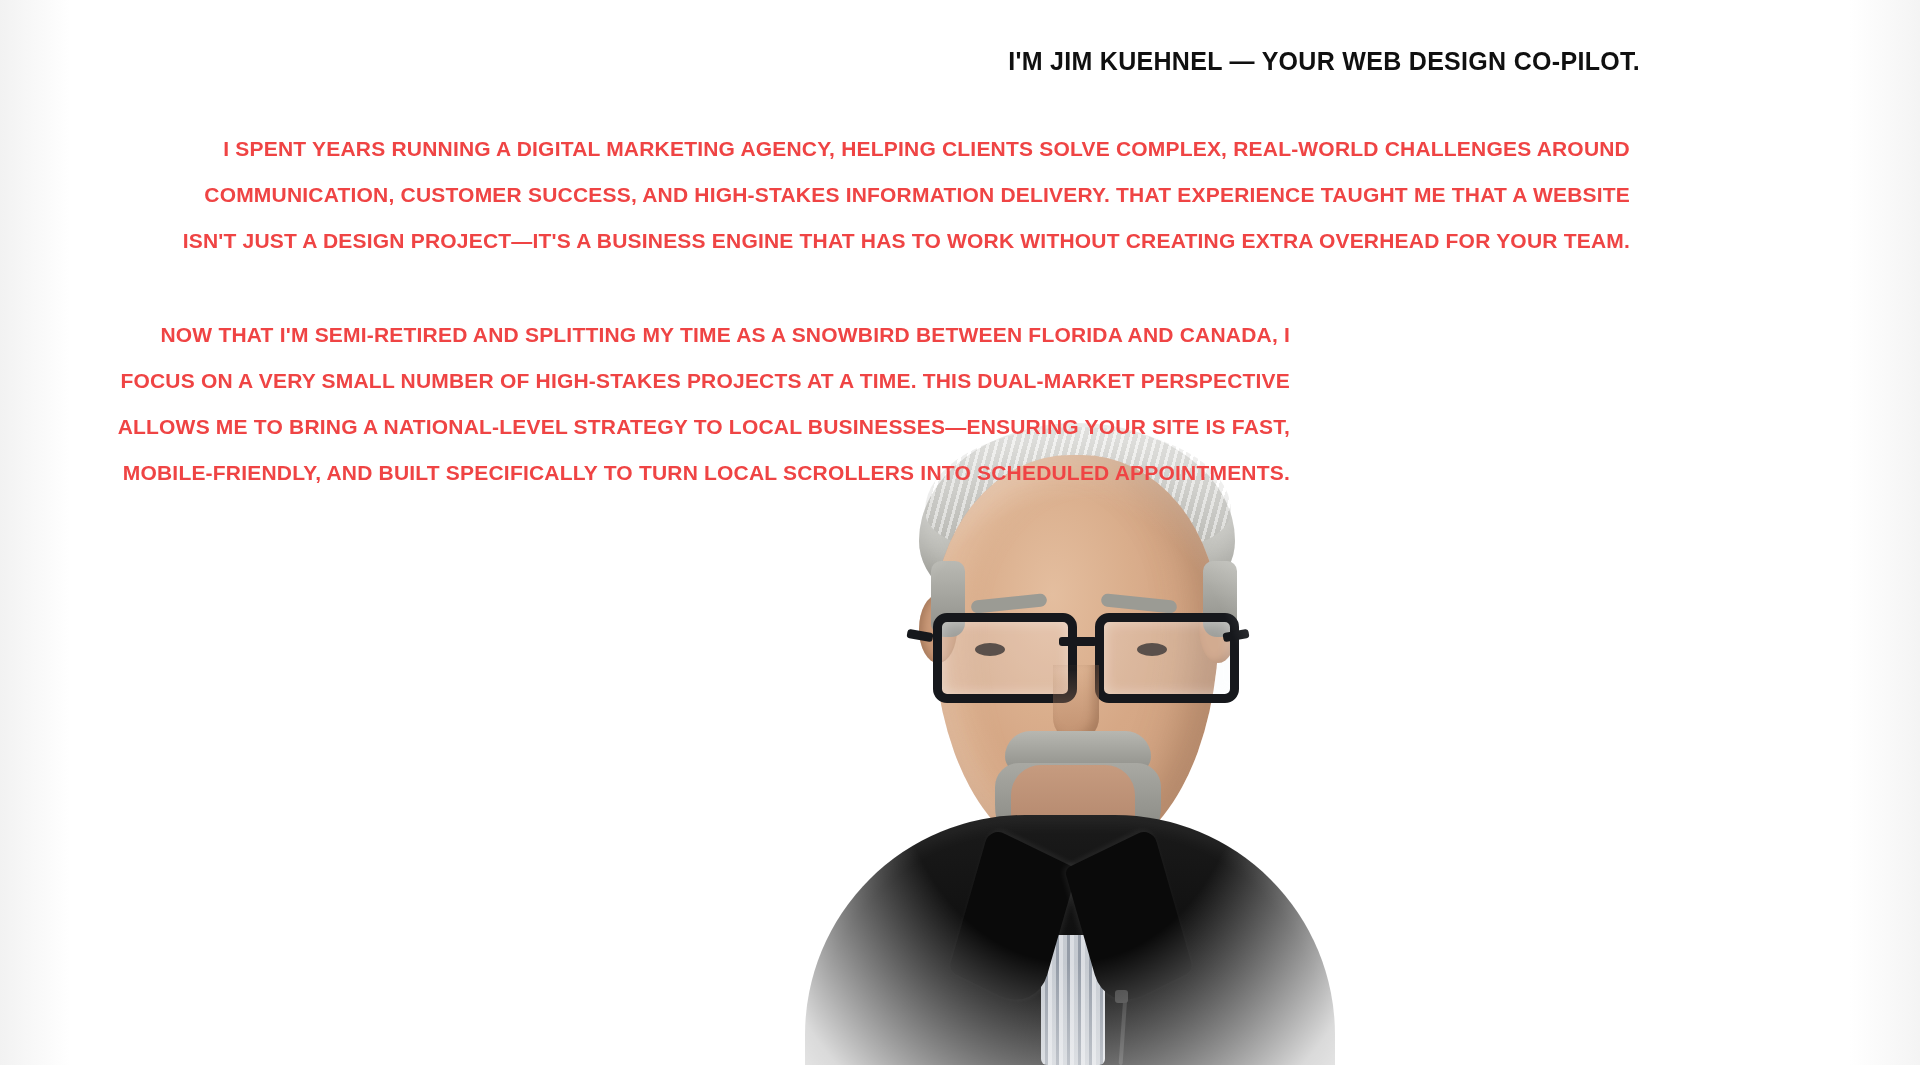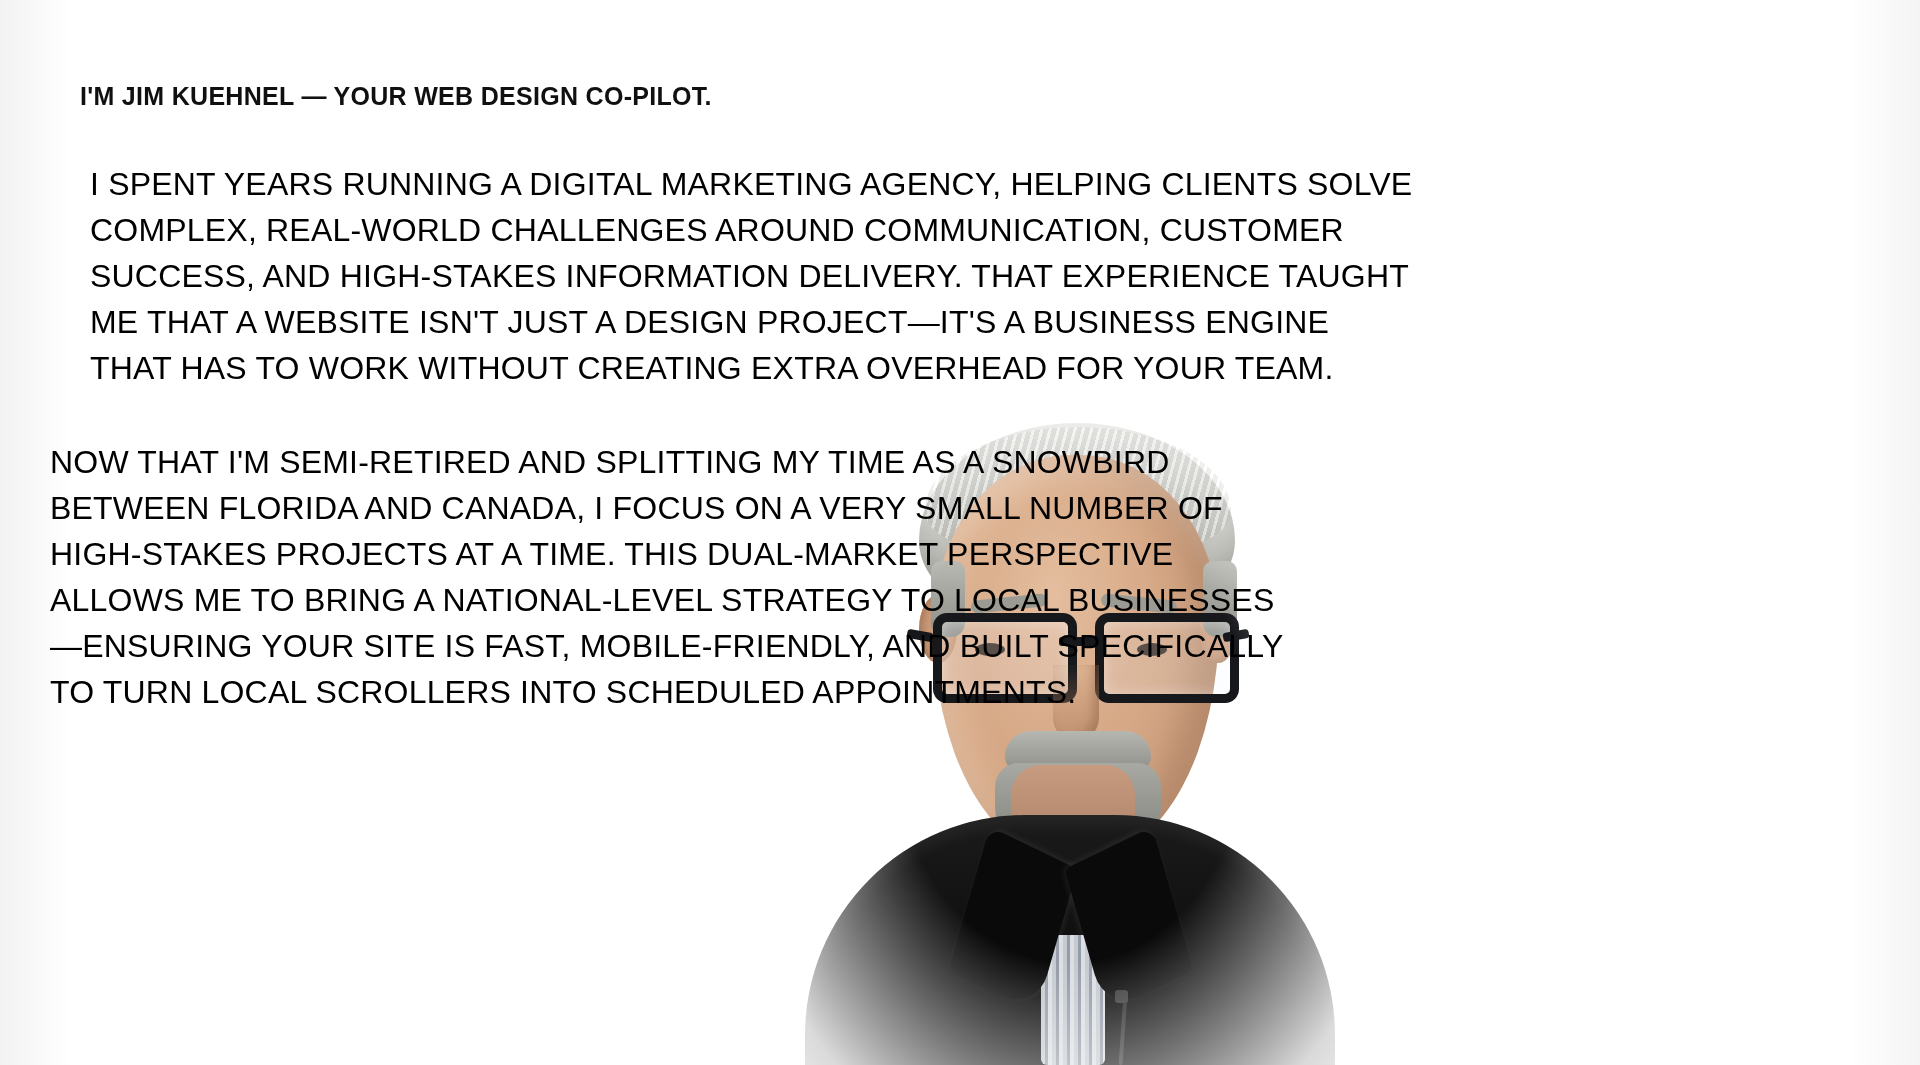--- a/index.html
+++ b/index.html
@@ -40,43 +40,43 @@
   .edge-shade-right {
     right: 0;
     background: linear-gradient(to left, #f4f4f4 0%, #ffffff 100%);
   }
 
   .content {
     position: absolute;
     left: 50px;
     top: 0;
     width: 1620px;
-    padding-top: 78px;
-    text-align: left;
+    padding-top: 43px;
+    text-align: right;
     z-index: 3;
   }
 
   .headline {
     font-size: 25px;
     line-height: 1.5;
     font-weight: 700;
     letter-spacing: 0.3px;
     text-transform: uppercase;
     color: #101010;
     margin: 0 auto;
     width: 1560px;
   }
 
   .para {
-    font-size: 32px;
+    font-size: 21px;
     line-height: 46px;
-    font-weight: 400;
+    font-weight: 700;
     letter-spacing: 0.2px;
     text-transform: uppercase;
-    color: #000000;
+    color: #ef4444;
     margin: 0 auto;
     text-wrap: balance;
   }
 
   .para-1 {
     width: 1540px;
     margin-top: 45px;
   }
 
   .para-2 {

